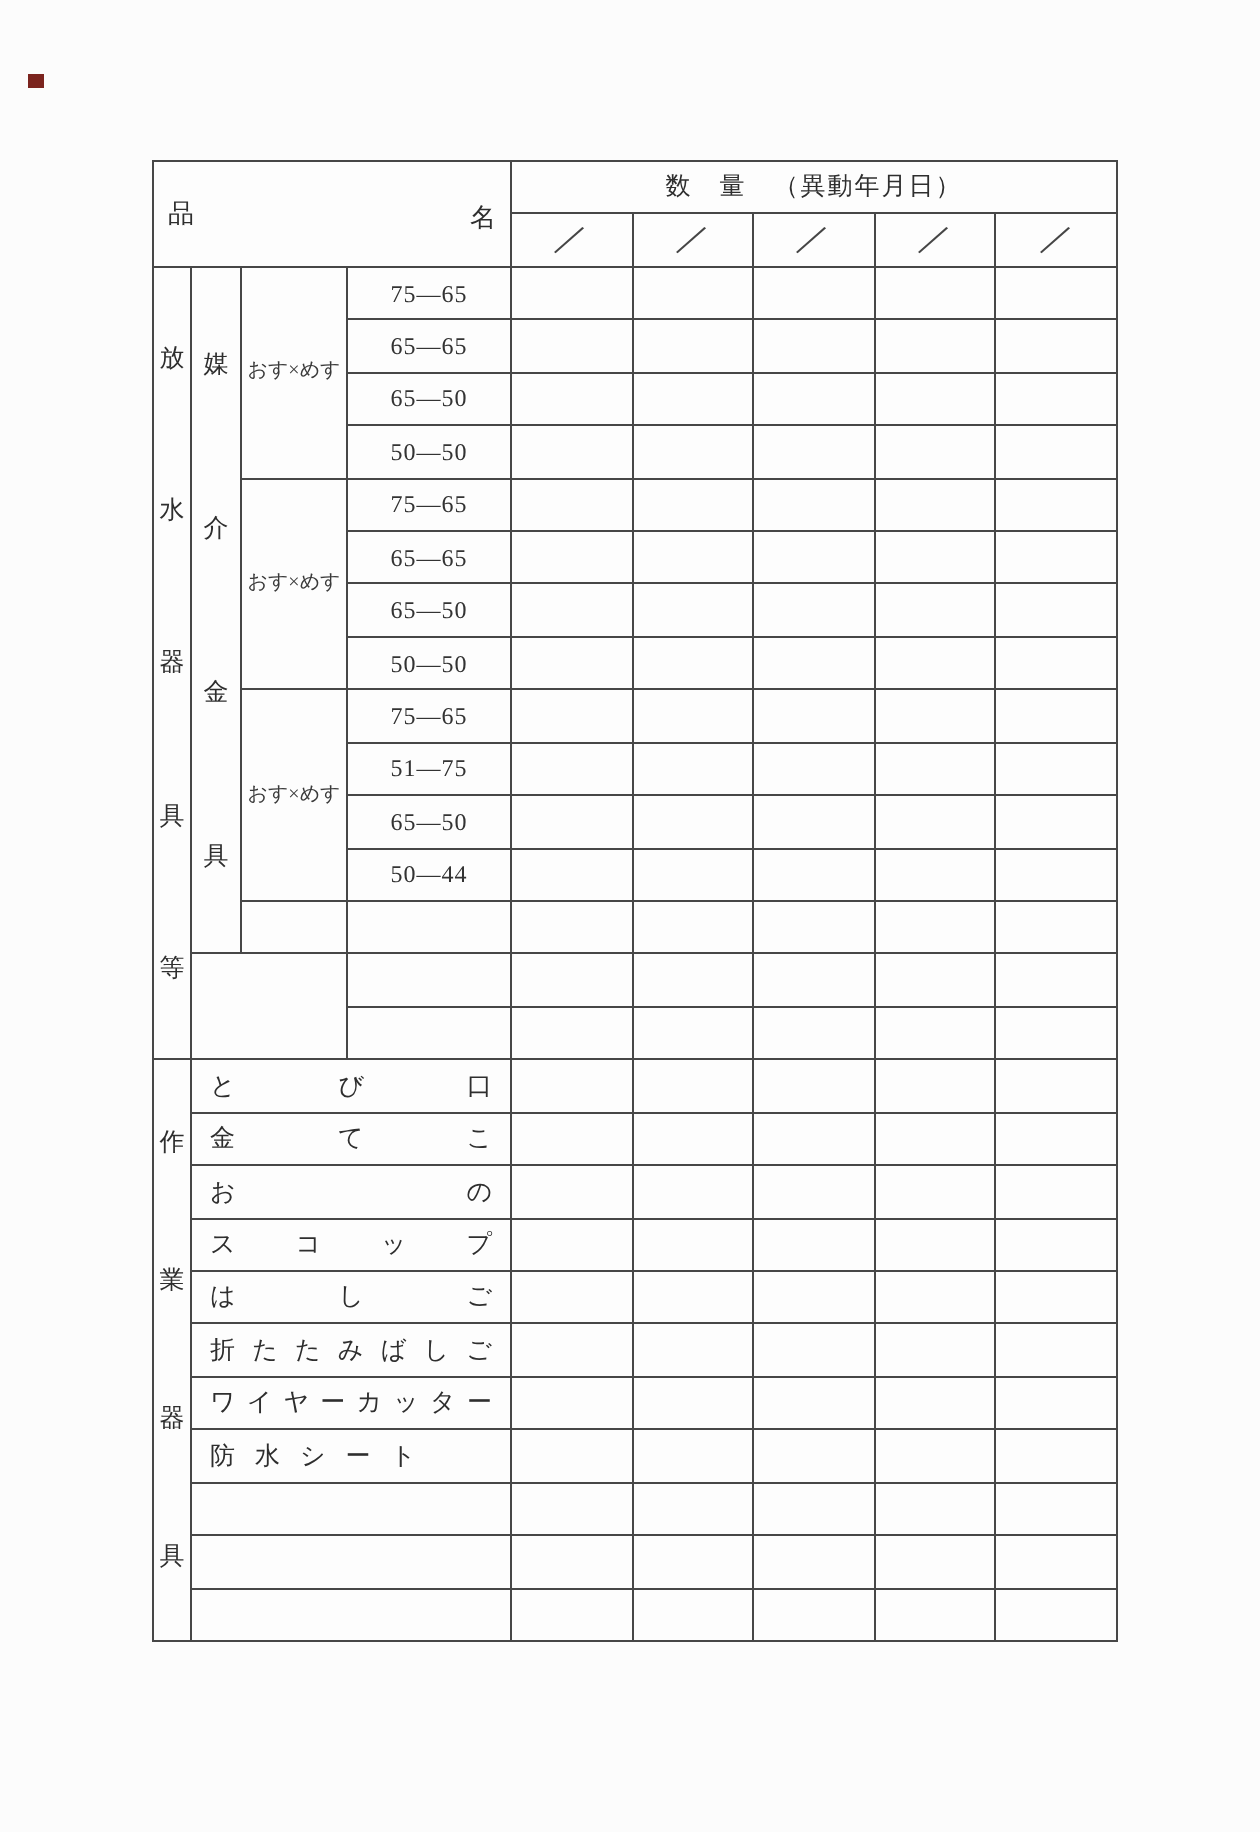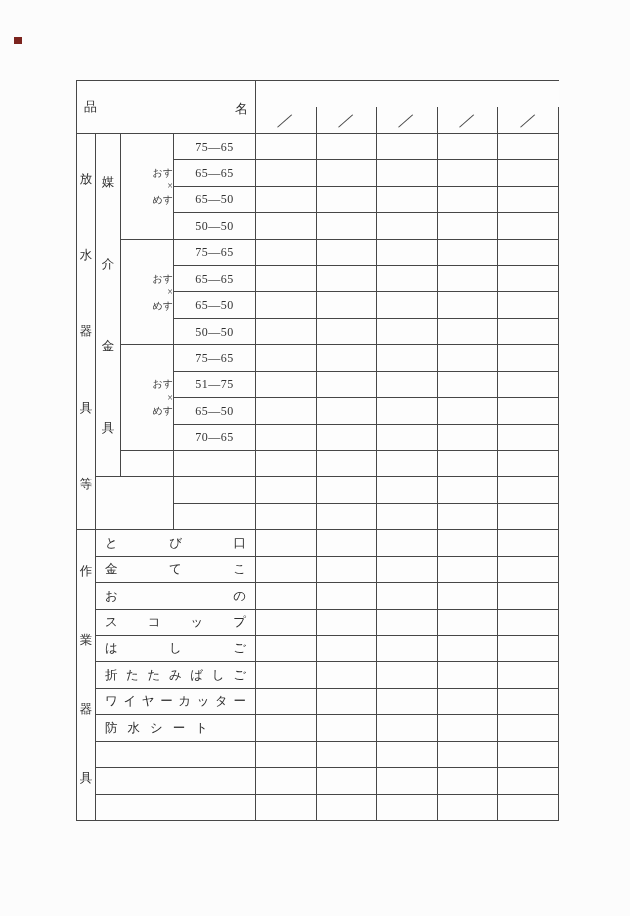--- a/index.html
+++ b/index.html
@@ -47,25 +47,23 @@
   .slash-cell { font-size: 15px; color: #454545; }
   .slash-cell span { display: inline-block; transform: scaleX(1.25); }
   .vlabel {
     flex-direction: column;
     justify-content: space-around;
     align-items: center;
     padding: 7px 0;
     font-size: 12.5px;
   }
   .coupling {
-    flex-direction: column;
     font-size: 10px;
     line-height: 1.35;
     color: #3a3a3a;
-    align-items: flex-end;
   }
   .size-cell { letter-spacing: 0.5px; font-size: 12px; color: #333; }
   .item {
     justify-content: space-between;
     padding: 0 9px;
     font-size: 12.5px;
   }
   .item.fixed { justify-content: flex-start; gap: 10px; }
 </style>
 </head>
@@ -73,20 +71,21 @@
 
 <div class="corner-mark" style="background: rgb(123, 36, 30);"></div>
 
 <div class="sheet" id="grid">
 
   <div class="c name-header" style="grid-area:1/1/3/5">
     <span class="nh-left">品</span>
     <span class="nh-right">名</span>
   </div>
 
+  <div class="c qty-header" style="grid-area:1/5/2/10">数　量　（異動年月日）</div>
 
   <div class="c vlabel" style="grid-area:3/1/18/2">
       <span>放</span>
       <span>水</span>
       <span>器</span>
       <span>具</span>
       <span>等</span>
     </div>
 
   <div class="c vlabel" style="grid-area:3/2/16/3">
@@ -194,21 +193,21 @@
     <div class="c" style="grid-area: 12 / 6 / 13 / 7;"></div>
     <div class="c" style="grid-area: 12 / 7 / 13 / 8;"></div>
     <div class="c" style="grid-area: 12 / 8 / 13 / 9;"></div>
     <div class="c" style="grid-area: 12 / 9 / 13 / 10;"></div>
     <div class="c size-cell" style="grid-area: 13 / 4 / 14 / 5;">65—50</div>
     <div class="c" style="grid-area: 13 / 5 / 14 / 6;"></div>
     <div class="c" style="grid-area: 13 / 6 / 14 / 7;"></div>
     <div class="c" style="grid-area: 13 / 7 / 14 / 8;"></div>
     <div class="c" style="grid-area: 13 / 8 / 14 / 9;"></div>
     <div class="c" style="grid-area: 13 / 9 / 14 / 10;"></div>
-    <div class="c size-cell" style="grid-area: 14 / 4 / 15 / 5;">70—65</div>
+    <div class="c size-cell" style="grid-area: 14 / 4 / 15 / 5;">50—44</div>
     <div class="c" style="grid-area: 14 / 5 / 15 / 6;"></div>
     <div class="c" style="grid-area: 14 / 6 / 15 / 7;"></div>
     <div class="c" style="grid-area: 14 / 7 / 15 / 8;"></div>
     <div class="c" style="grid-area: 14 / 8 / 15 / 9;"></div>
     <div class="c" style="grid-area: 14 / 9 / 15 / 10;"></div>
     <div class="c" style="grid-area: 15 / 3 / 16 / 4;"></div>
     <div class="c" style="grid-area: 15 / 4 / 16 / 5;"></div>
     <div class="c" style="grid-area: 15 / 5 / 16 / 6;"></div>
     <div class="c" style="grid-area: 15 / 6 / 16 / 7;"></div>
     <div class="c" style="grid-area: 15 / 7 / 16 / 8;"></div>

